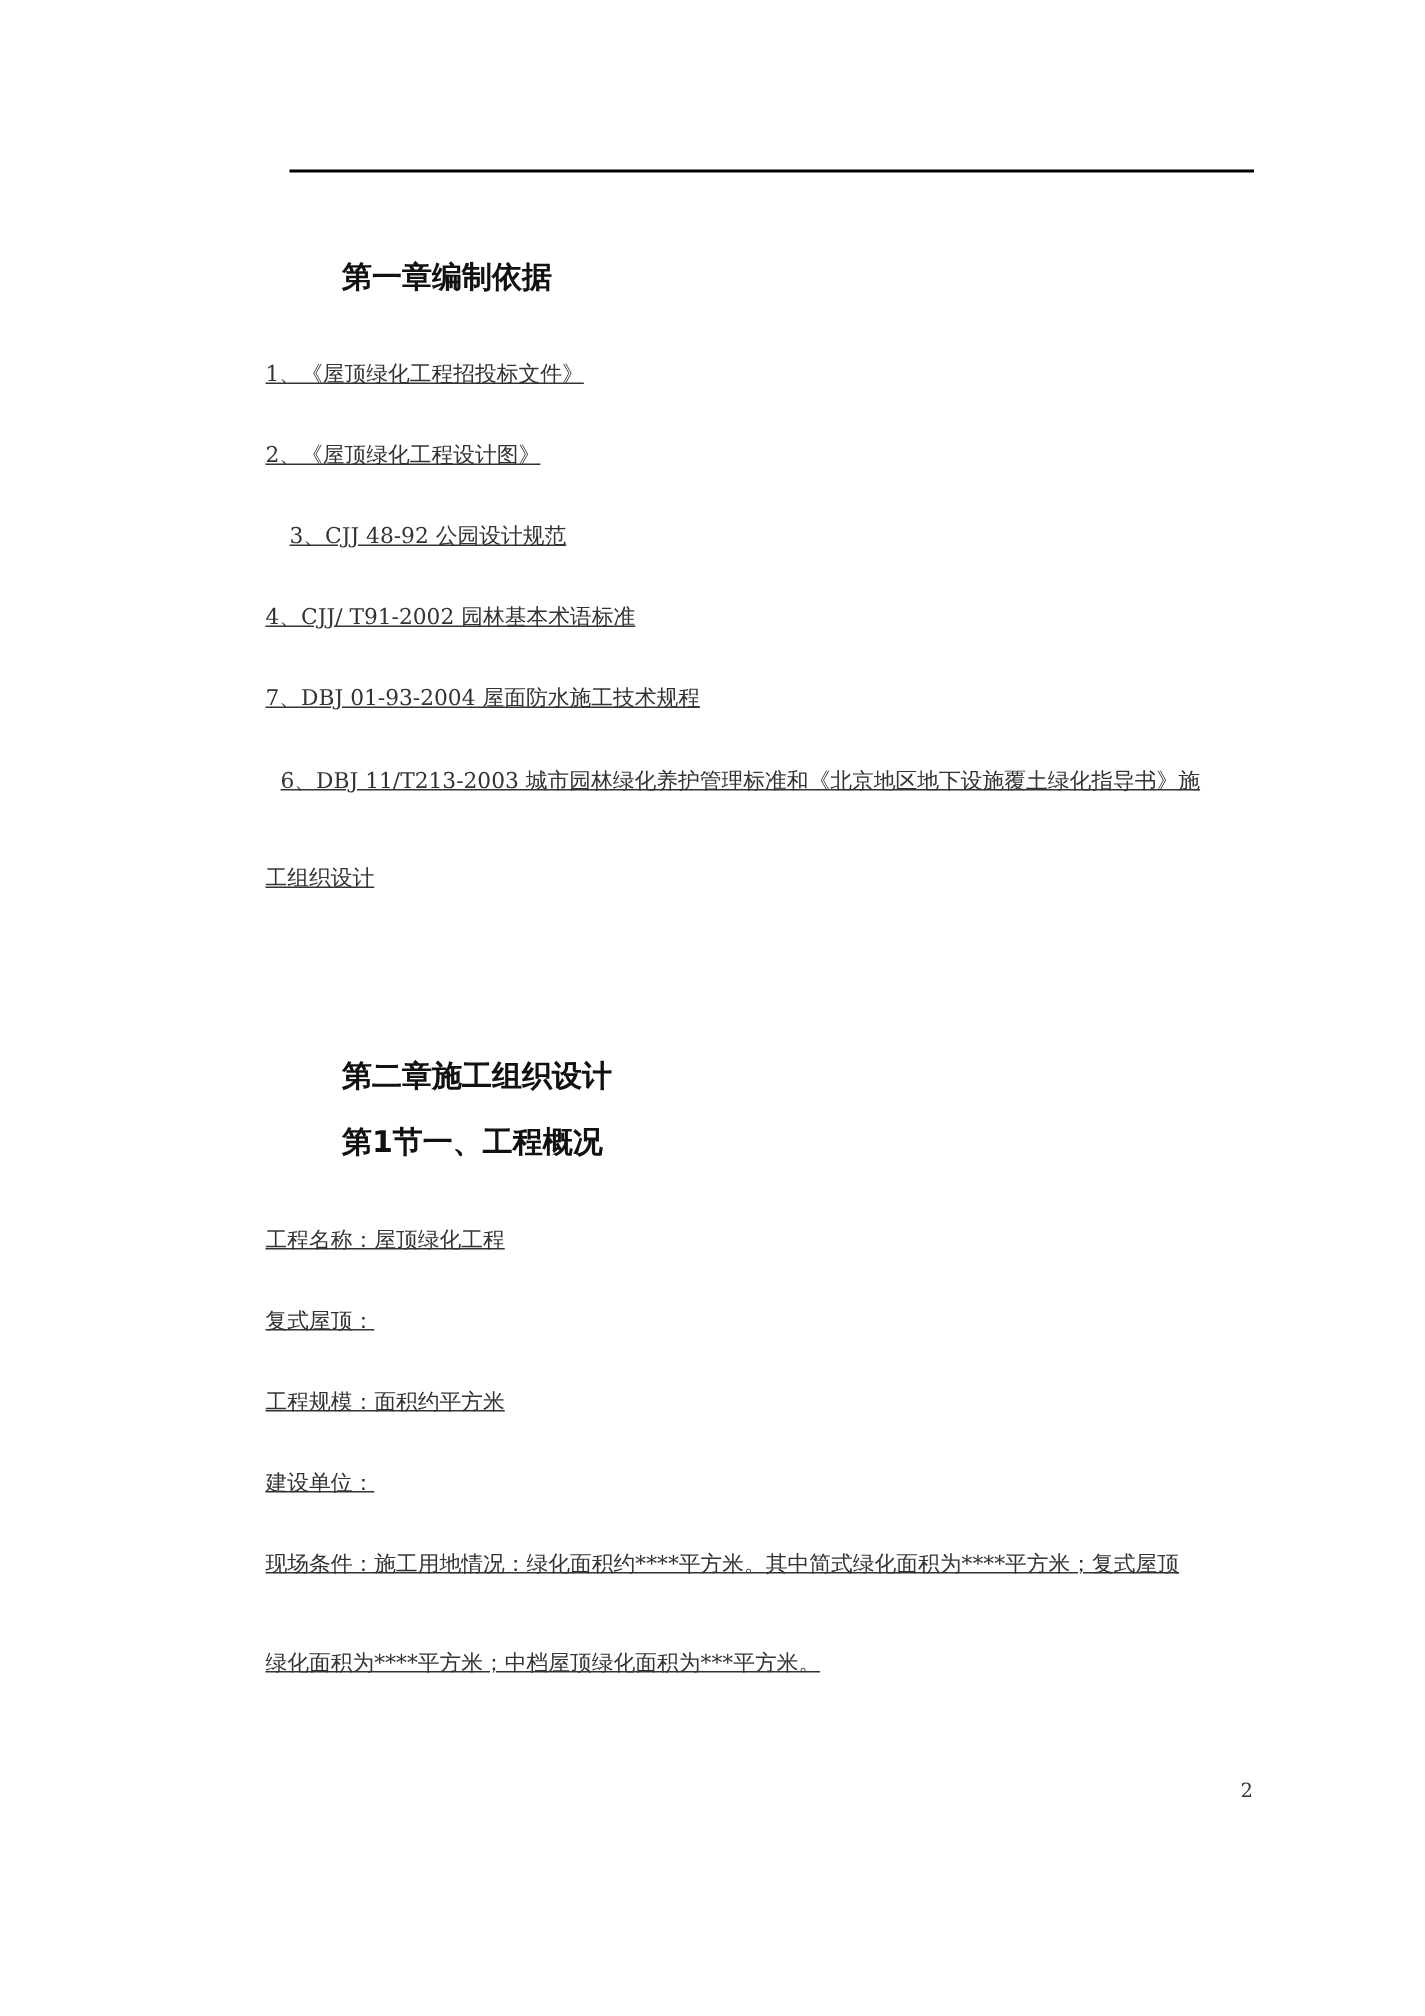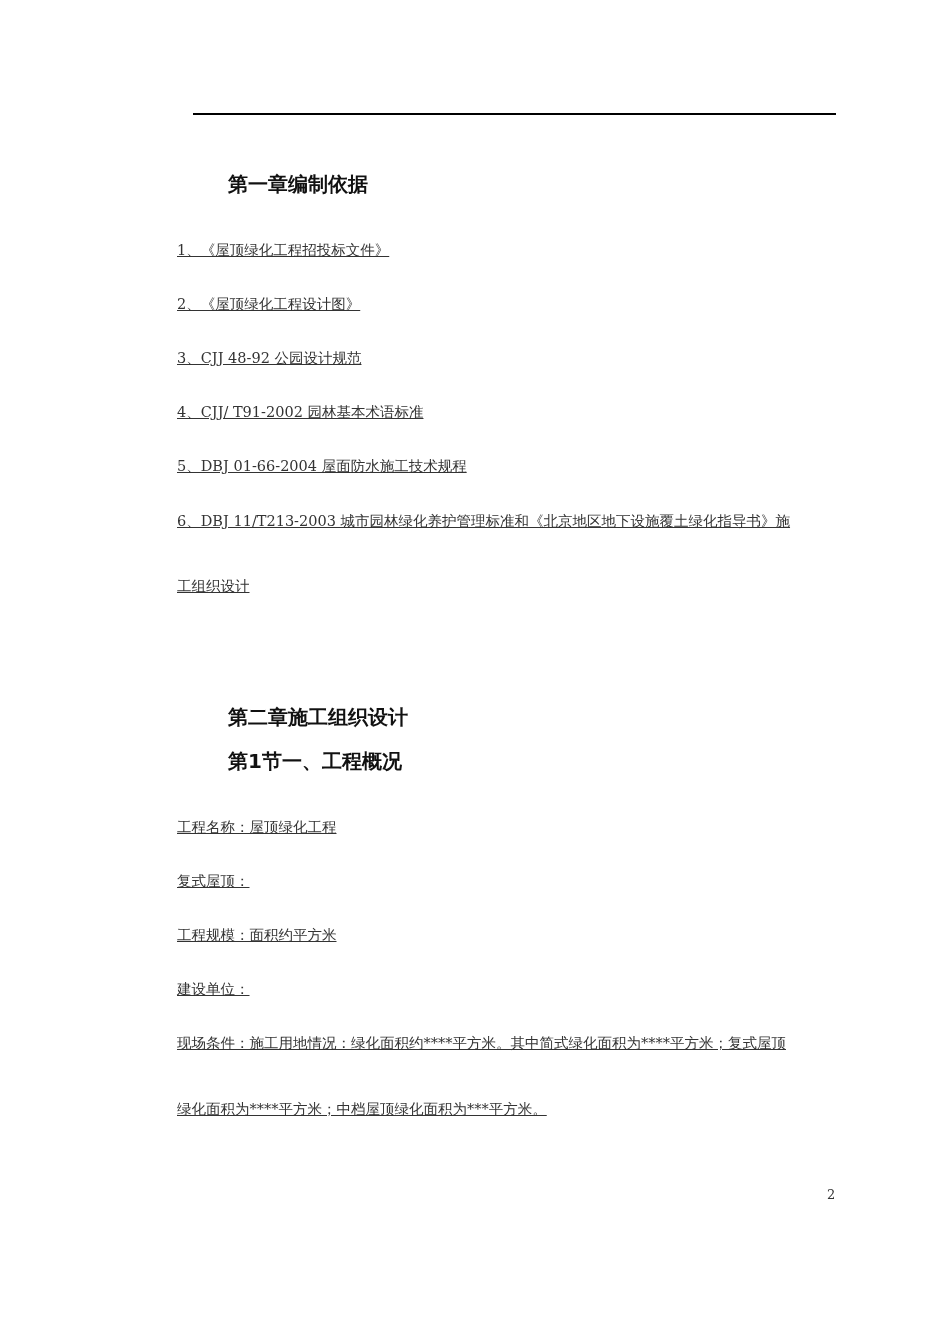--- a/index.html
+++ b/index.html
@@ -13,24 +13,24 @@
   </style>
 </head>
 <body>
 
 <div class="rule"></div>
 
 <div class="h" style="top:172px;text-align:right;">第一章编制依据</div>
 
 <div class="p" style="top:240px;">1、《屋顶绿化工程招投标文件》</div>
 <div class="p" style="top:294px;">2、《屋顶绿化工程设计图》</div>
-<div class="p" style="top:348px;">3、CJJ 48-92 公园设计规范</div>
+<div class="p" style="top:348px;margin-left:16px;">3、CJJ 48-92 公园设计规范</div>
 <div class="p" style="top:402px;text-align:center;">4、CJJ/ T91-2002 园林基本术语标准</div>
-<div class="p" style="top:456px;">5、DBJ 01-66-2004 屋面防水施工技术规程</div>
-<div class="p" style="top:511px;">6、DBJ 11/T213-2003 城市园林绿化养护管理标准和《北京地区地下设施覆土绿化指导书》施</div>
+<div class="p" style="top:456px;">7、DBJ 01-93-2004 屋面防水施工技术规程</div>
+<div class="p" style="top:511px;margin-left:10px;">6、DBJ 11/T213-2003 城市园林绿化养护管理标准和《北京地区地下设施覆土绿化指导书》施</div>
 <div class="p" style="top:576px;">工组织设计</div>
 
 <div class="h" style="top:705px;">第二章施工组织设计</div>
 <div class="h" style="top:749px;">第1节一、工程概况</div>
 
 <div class="p" style="top:817px;">工程名称：屋顶绿化工程</div>
 <div class="p" style="top:871px;">复式屋顶：</div>
 <div class="p" style="top:925px;">工程规模：面积约平方米</div>
 <div class="p" style="top:979px;">建设单位：</div>
 <div class="p" style="top:1033px;text-align:right;">现场条件：施工用地情况：绿化面积约****平方米。其中简式绿化面积为****平方米；复式屋顶</div>

